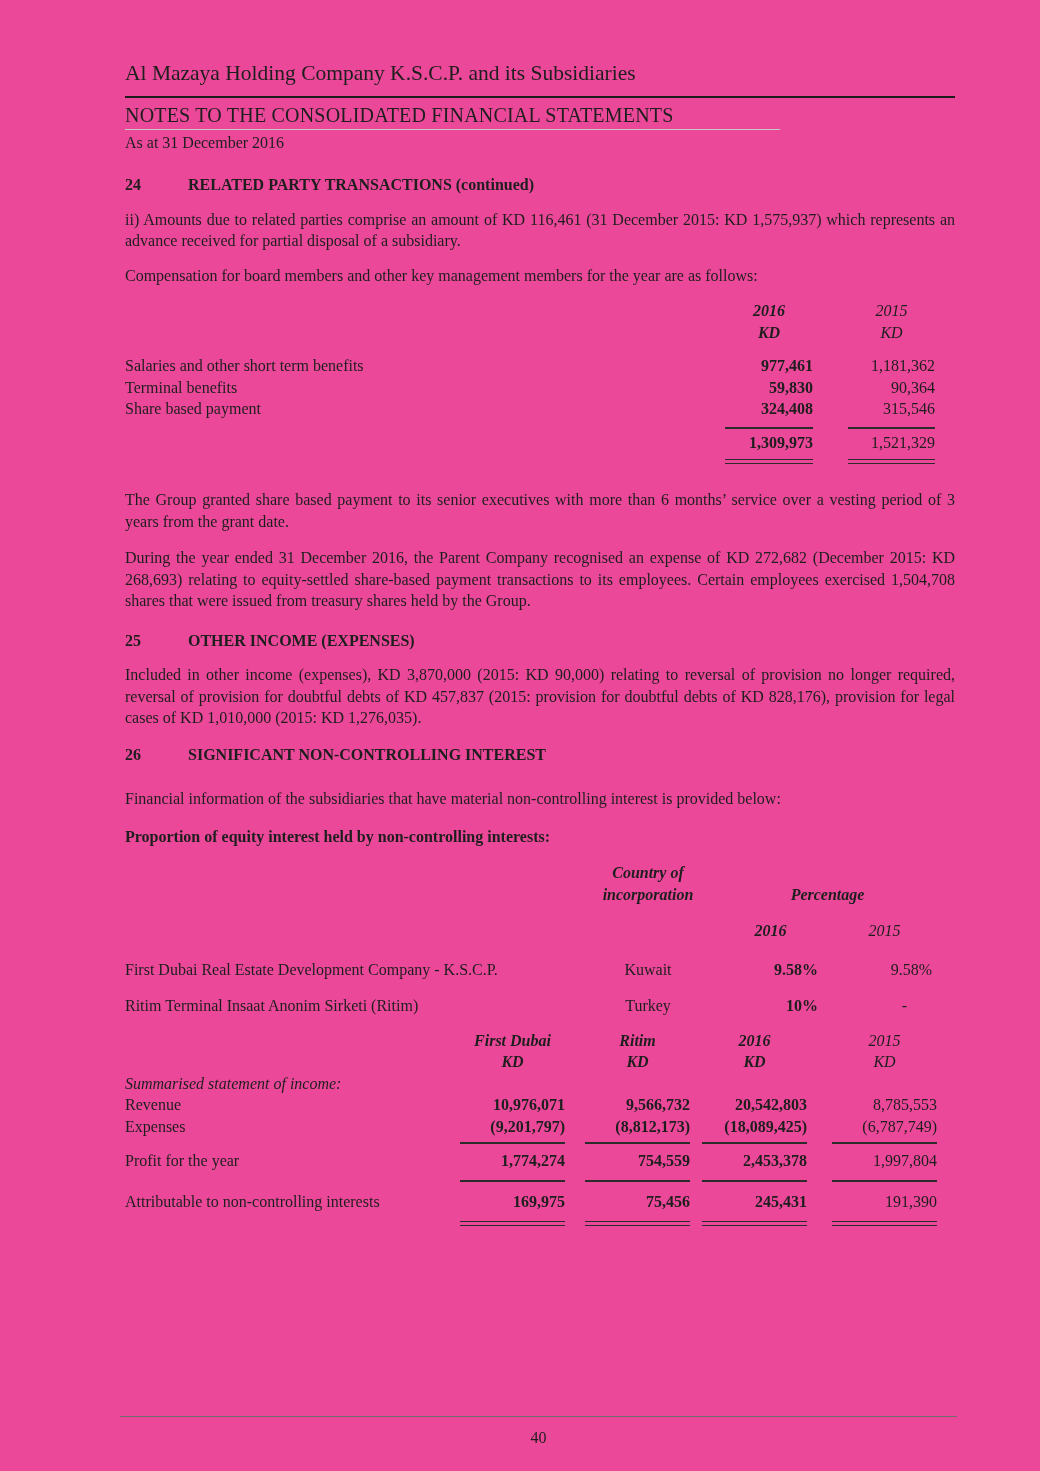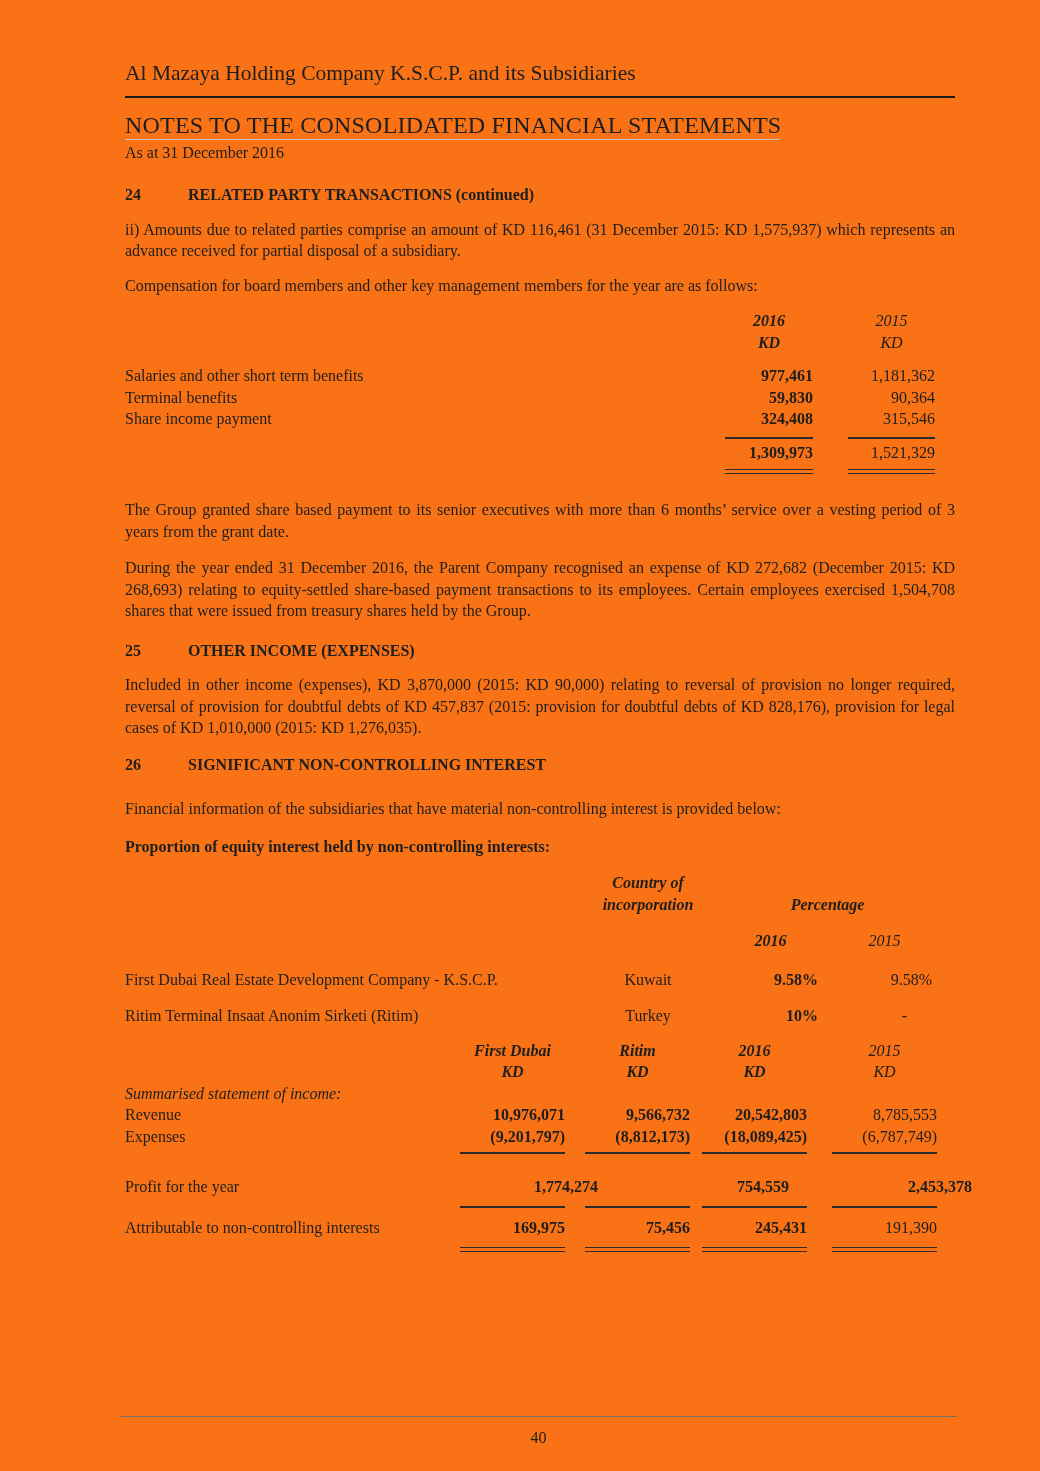--- a/index.html
+++ b/index.html
@@ -1,28 +1,28 @@
 <!DOCTYPE html>
 <html><head>
 <meta charset="utf-8">
 <style>
   html, body { margin:0; padding:0; background:#ffffff; }
   .page {
     position:relative;
     width:1040px; height:1471px;
-    background:#f97316;
+    background:#ec4899;
     font-family:"Liberation Serif", serif;
     color:#1e1e1e;
     overflow:hidden;
   }
   .content { position:absolute; left:125px; top:58px; width:830px; }
 
   
   .company-title { font-size:21.5px; line-height:30px; padding-bottom:8px; border-bottom:2.5px solid #1a1a1a; }
-  .doc-title { font-size:24px; line-height:24px; margin-top:15px; letter-spacing:0.2px; }
+  .doc-title { font-size:20px; line-height:24px; margin-top:5px; letter-spacing:0.2px; }
   .notes-underline { height:1px; width:655px; background:#c6c6c6; margin-top:2px; }
   .as-at { font-size:16px; line-height:20px; margin-top:3px; }
 
   
   .sec-heading { display:flex; font-weight:bold; font-size:16px; line-height:21.5px; }
   .sec-heading .sec-num { width:63px; flex:0 0 63px; }
   .mt-sec24 { margin-top:21px; }
   .mt-sec25 { margin-top:18px; }
   .mt-sec26 { margin-top:15px; }
 
@@ -66,21 +66,21 @@
   .irow { display:grid; grid-template-columns:335px 105px 20px 105px 12px 105px 25px 105px 18px; }
   .irow .i-label { grid-column:1; }
   .irow .i-c1 { grid-column:2; }
   .irow .i-c2 { grid-column:4; }
   .irow .i-c3 { grid-column:6; }
   .irow .i-c4 { grid-column:8; }
   .ihead { font-style:italic; font-weight:bold; text-align:center; }
   .ihead-reg { font-style:italic; text-align:center; }
   .italic { font-style:italic; }
   .irow.rules1 { margin-top:5px; }
-  .irow.profit { margin-top:22px;gap:33px; }
+  .irow.profit { margin-top:6px; }
   .irow.rules2 { margin-top:8px; }
   .irow.attr { margin-top:9px; }
   .irow.dbl { margin-top:9px; }
 
   
   .footer { position:absolute; left:120px; top:1416px; width:837px; }
   .footer-rule { border-top:1.5px solid #6e6e6e; height:0; }
   .page-number { text-align:center; font-size:16px; line-height:21px; margin-top:10px; }
 
   .mt13 { margin-top:13px; }
@@ -123,21 +123,21 @@
         <div>Salaries and other short term benefits</div>
         <div class="c1 num b">977,461</div>
         <div class="c2 num">1,181,362</div>
       </div>
       <div class="crow">
         <div>Terminal benefits</div>
         <div class="c1 num b">59,830</div>
         <div class="c2 num">90,364</div>
       </div>
       <div class="crow">
-        <div>Share income payment</div>
+        <div>Share based payment</div>
         <div class="c1 num b">324,408</div>
         <div class="c2 num">315,546</div>
       </div>
 
       <div class="crow rules">
         <div class="c1 rule-single"></div>
         <div class="c2 rule-single"></div>
       </div>
       <div class="crow totals">
         <div class="c1 num b">1,309,973</div>

